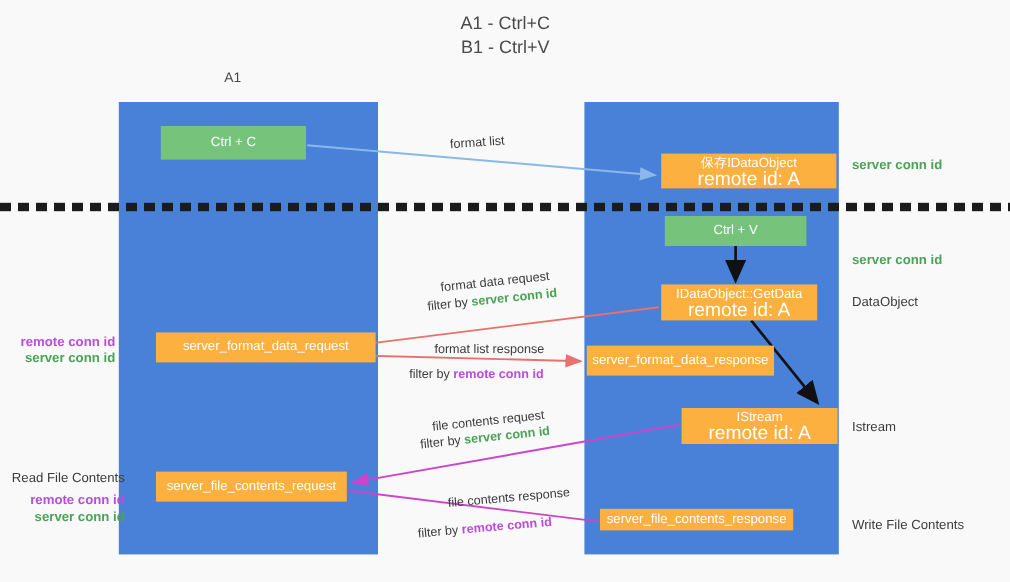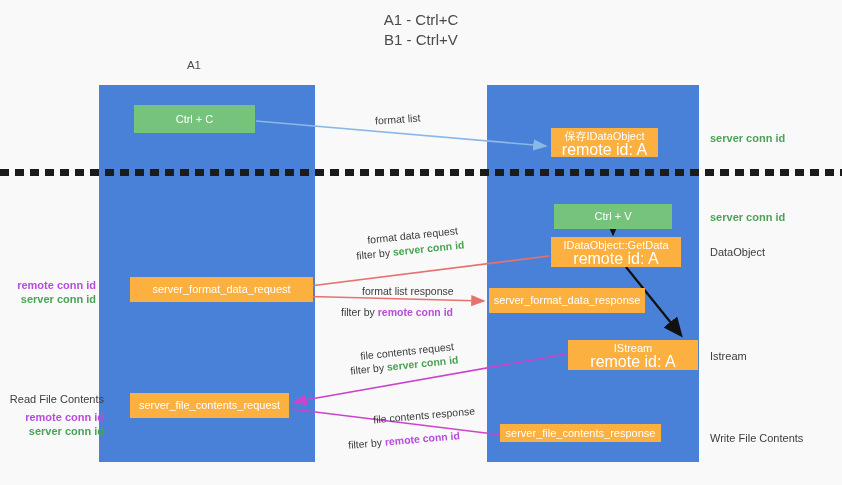--- a/index.html
+++ b/index.html
@@ -44,22 +44,22 @@
     display:flex;align-items:center;justify-content:center;
     flex-direction:column;
     color:#ffffff;font-size:11px;line-height:13px;
     text-align:center;padding:2px 4px;
   }
   .node.green{background:#76c47c;}
   .node.orange{background:#fbb040;}
   .node .l2{font-size:16px;line-height:13px;}
 
   #n-ctrlc{left:134px;top:105px;width:121px;height:28px;text-align:right;}
-  #n-dataobj{left:551px;top:128px;width:107px;height:29px;}
-  #n-ctrlv{left:554px;top:180px;width:118px;height:25px;margin-top:24px;}
+  #n-dataobj{left:551px;top:128px;width:146px;height:29px;}
+  #n-ctrlv{left:554px;top:180px;width:118px;height:25px;}
   #n-getdata{left:551px;top:237px;width:130px;height:30px;}
   #n-fmtreq{left:130px;top:277px;width:183px;height:25px;}
   #n-fmtresp{left:489px;top:288px;width:156px;height:25px;}
   #n-istream{left:568px;top:340px;width:130px;height:30px;}
   #n-filereq{left:130px;top:393px;width:159px;height:25px;}
   #n-fileresp{left:500px;top:424px;width:161px;height:18px;justify-content:center;}
 
   
   .side{font-size:11px;line-height:14px;}
   .green-t{color:#4aa356;font-weight:bold;}

